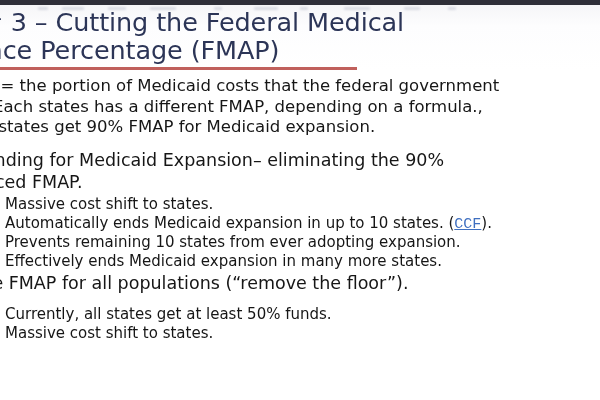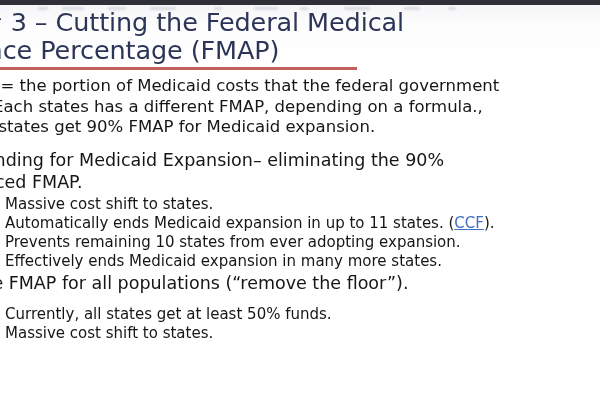--- a/index.html
+++ b/index.html
@@ -130,20 +130,21 @@
   .bullet-sub .ln {
     font-size: 15px;
     line-height: 19px;
     white-space: nowrap;
     color: #161616;
   }
 
   .link {
     color: #3f6fc0;
     text-decoration: underline;
+    font-family: Liberation Mono, monospace;
   }
 
   
   #para-1      { top: 2px;   }
   #bullet-1    { top: 76px;  }
   #sub-1       { top: 121px; }
   #sub-2       { top: 140px; }
   #sub-3       { top: 159px; }
   #sub-4       { top: 178px; }
   #bullet-2    { top: 199px; }
@@ -191,21 +192,21 @@
       <div class="bullet-main" id="bullet-1">
         <div class="ln">t Funding for Medicaid Expansion– eliminating the 90%</div>
         <div class="ln">hanced FMAP.</div>
       </div>
 
       <div class="bullet-sub" id="sub-1">
         <div class="ln">Massive cost shift to states.</div>
       </div>
 
       <div class="bullet-sub" id="sub-2">
-        <div class="ln"><span>Automatically ends Medicaid expansion in up to 11 states. (</span><a class="link" href="#">CCF</a><span>).</span></div>
+        <div class="ln"><span>Automatically ends Medicaid expansion in up to 10 states. (</span><a class="link" href="#">CCF</a><span>).</span></div>
       </div>
 
       <div class="bullet-sub" id="sub-3">
         <div class="ln">Prevents remaining 10 states from ever adopting expansion.</div>
       </div>
 
       <div class="bullet-sub" id="sub-4">
         <div class="ln">Effectively ends Medicaid expansion in many more states.</div>
       </div>
 

